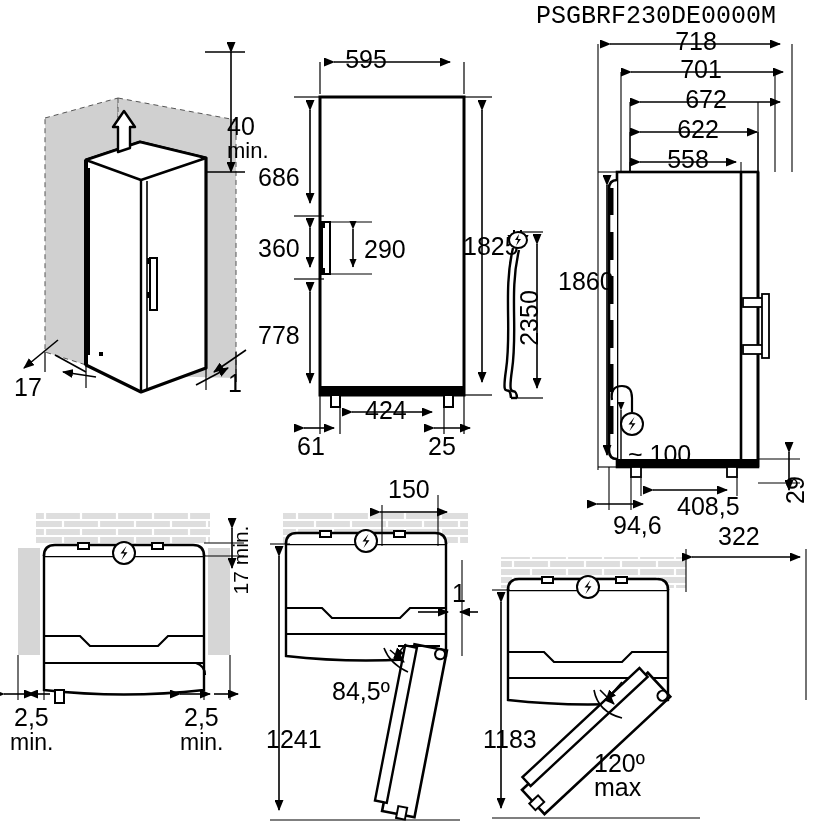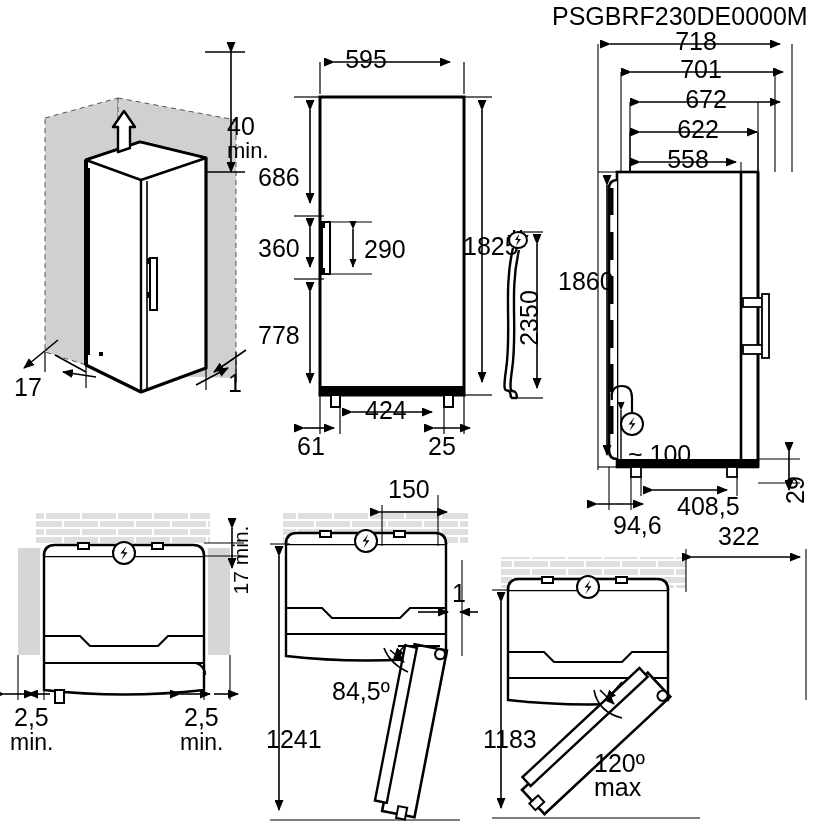--- a/index.html
+++ b/index.html
@@ -1,21 +1,21 @@
 <!DOCTYPE html>
 <html><head>
 <meta charset="utf-8">
 <style>
   html,body{margin:0;padding:0;background:#ffffff;}
   body{width:828px;height:828px;position:relative;overflow:hidden;
        font-family:"Liberation Sans",sans-serif;color:#000;}
   #sheet{position:absolute;left:0;top:0;width:828px;height:828px;}
   #sheet svg{display:block;}
   .title{position:absolute;left:536px;top:2px;font-size:25px;letter-spacing:0px;
-         white-space:nowrap;font-family:Liberation Sans, sans-serif;margin-left:16px;}
+         white-space:nowrap;font-family:Liberation Mono, monospace;}
   text{font-family:"Liberation Sans",sans-serif;fill:#000;}
 </style>
 </head>
 <body>
 
 <div id="sheet">
 <svg width="828" height="828" viewBox="0 0 828 828" xmlns="http://www.w3.org/2000/svg">
   <defs>
     <marker id="ar" markerWidth="11" markerHeight="9" refX="10" refY="4.5" orient="auto" markerUnits="userSpaceOnUse">
       <path d="M0,0 L11,4.5 L0,9 Z" fill="#000"></path>

